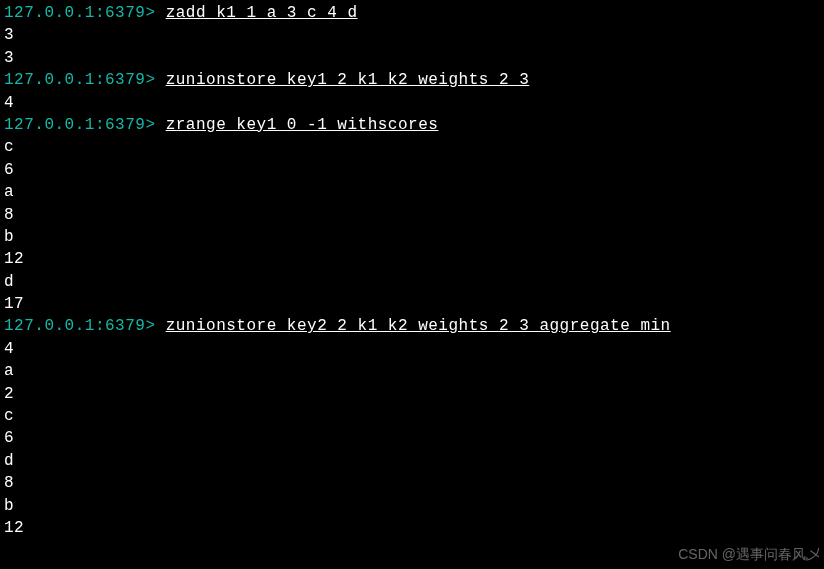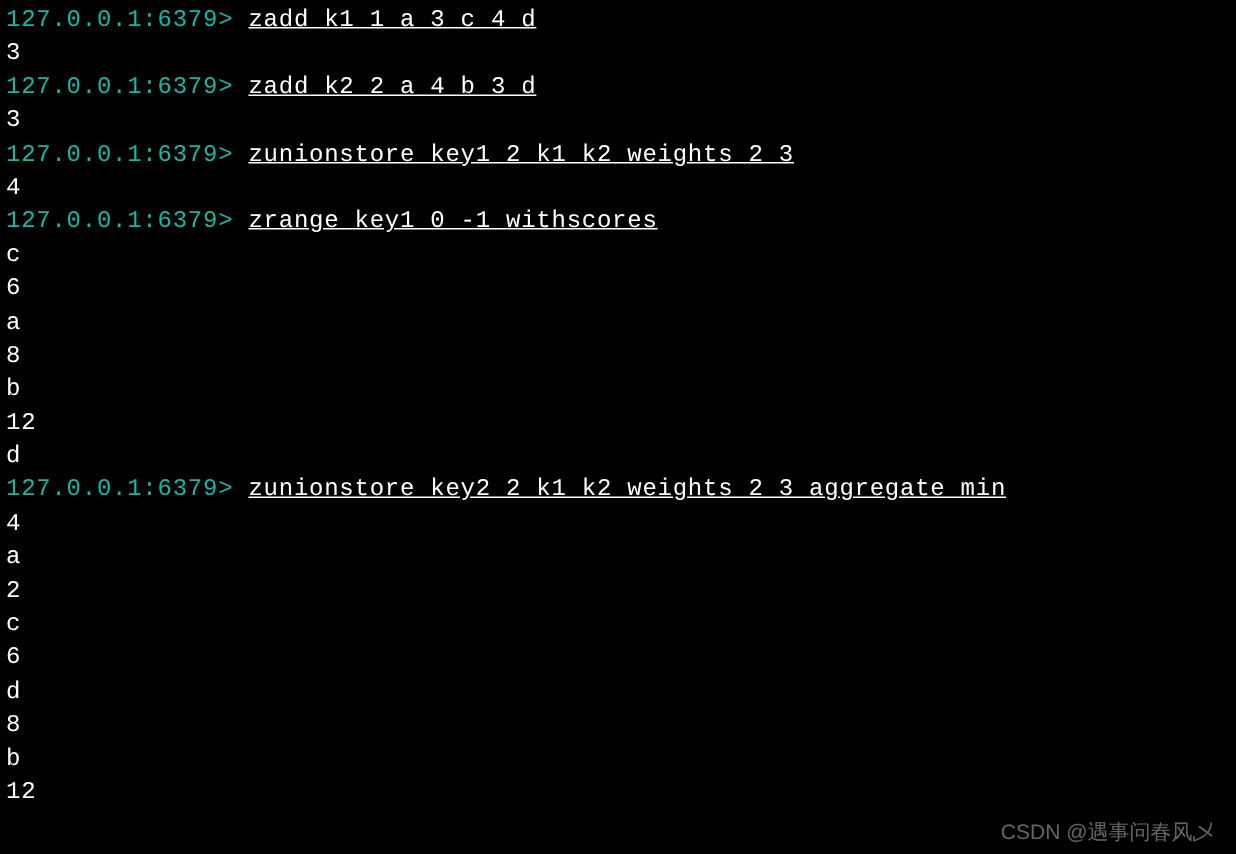--- a/index.html
+++ b/index.html
@@ -29,44 +29,44 @@
     .command {
       color: #ffffff;
       text-decoration: underline;
     }
     .output {
       color: #ffffff;
     }
     .watermark {
       position: absolute;
       bottom: 4px;
-      right: 15px;
+      right: 4px;
       color: rgba(200, 200, 200, 0.5);
       font-size: 14px;
       font-family: sans-serif;
     }
   </style>
 </head>
 <body>
 
 <div id="terminal-container">
     <div class="terminal-line"><span class="prompt">127.0.0.1:6379&gt; </span><span class="command">zadd k1 1 a 3 c 4 d</span></div>
     <div class="terminal-line output">3</div>
-    <div class="terminal-line"><span class="prompt">127.0.0.1:6379&gt; </span><span class="command">zadd k2 2 a 4 b 3 d</span></div>
     <div class="terminal-line output">3</div>
     <div class="terminal-line"><span class="prompt">127.0.0.1:6379&gt; </span><span class="command">zunionstore key1 2 k1 k2 weights 2 3</span></div>
     <div class="terminal-line output">4</div>
     <div class="terminal-line"><span class="prompt">127.0.0.1:6379&gt; </span><span class="command">zrange key1 0 -1 withscores</span></div>
     <div class="terminal-line output">c</div>
     <div class="terminal-line output">6</div>
     <div class="terminal-line output">a</div>
     <div class="terminal-line output">8</div>
     <div class="terminal-line output">b</div>
     <div class="terminal-line output">12</div>
     <div class="terminal-line output">d</div>
+    <div class="terminal-line output">17</div>
     <div class="terminal-line"><span class="prompt">127.0.0.1:6379&gt; </span><span class="command">zunionstore key2 2 k1 k2 weights 2 3 aggregate min</span></div>
     <div class="terminal-line output">4</div>
     <div class="terminal-line output">a</div>
     <div class="terminal-line output">2</div>
     <div class="terminal-line output">c</div>
     <div class="terminal-line output">6</div>
     <div class="terminal-line output">d</div>
     <div class="terminal-line output">8</div>
     <div class="terminal-line output">b</div>
     <div class="terminal-line output">12</div>

